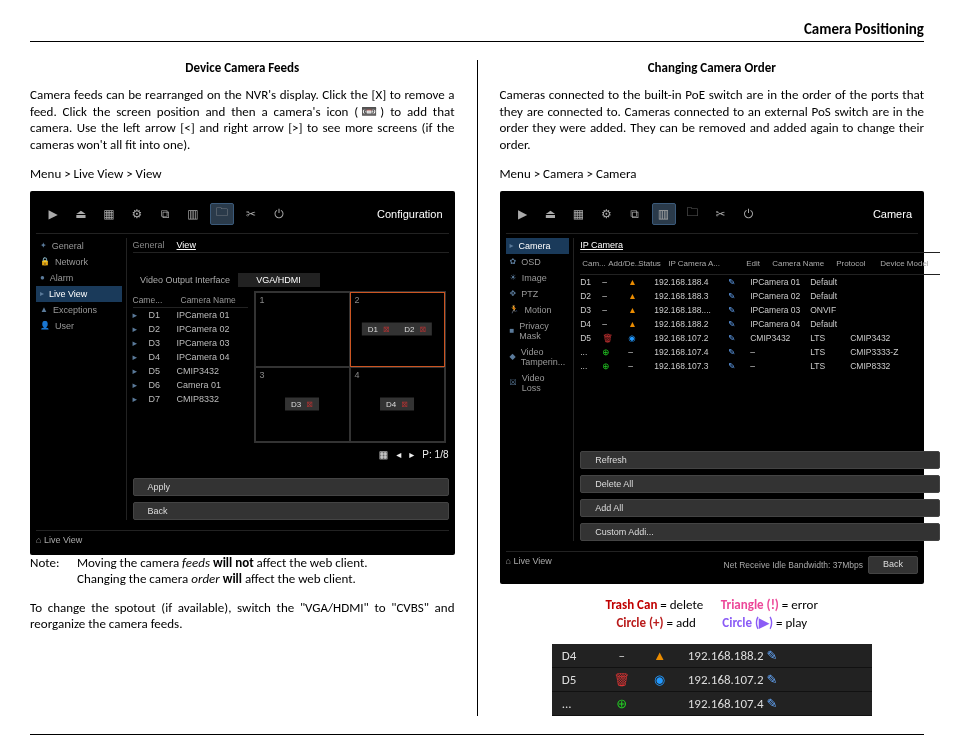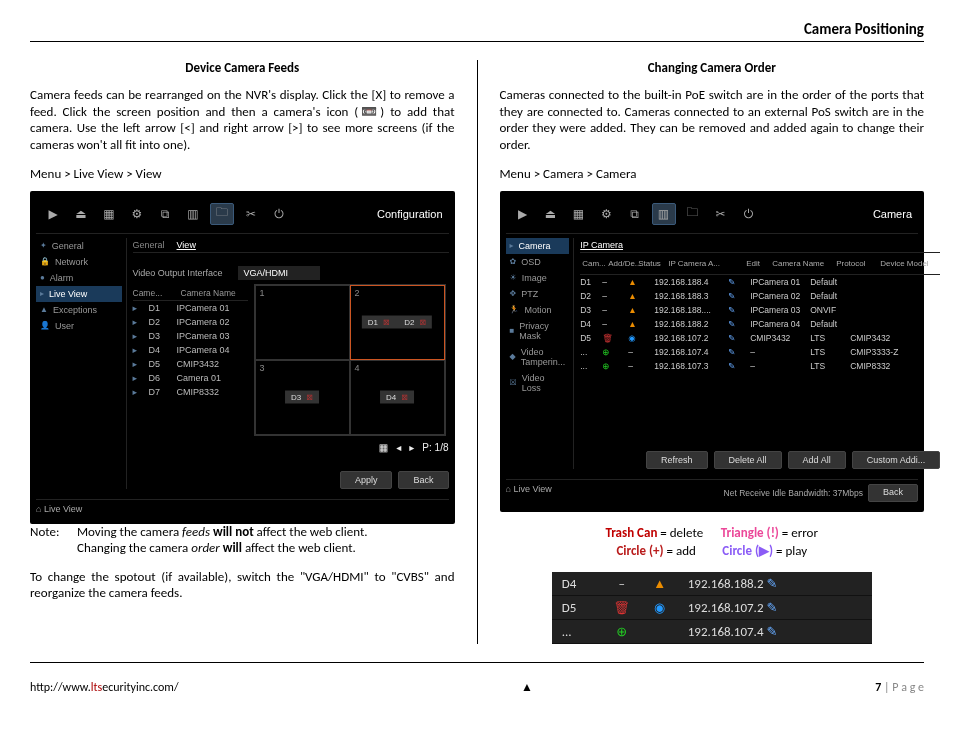--- a/index.html
+++ b/index.html
@@ -67,40 +67,40 @@
   }
   .sidebar .sitem {
     display:flex; align-items:center; gap:5px;
     padding:3px 4px; color:#999; font-size:9px;
   }
   .sidebar .sitem.active { background:#1a3a5a; color:#fff; }
   .sidebar .dec { color:#5a7a9a; font-size:8px;}
   .content { flex:1; padding-left:6px; }
   .tabs { display:flex; gap:12px; font-size:9px; color:#888; border-bottom:1px solid #222; padding:2px 0;}
   .tabs .tab.active { color:#fff; text-decoration:underline;}
-  .row { display:flex; align-items:center; margin-top:13px;}
+  .row { display:flex; align-items:center; margin-top:20px;text-align:center;}
   .row .lbl { width:105px; color:#aaa; font-size:9px;}
   .row .val { background:#222; padding:2px 6px; color:#fff; font-size:9px; min-width:70px;}
   .camlist { margin-top:2px; }
   .camlist .hdr { display:flex; color:#999; font-size:8.5px; padding:2px 0; border-bottom:1px solid #222;}
   .camlist .hdr span:first-child{width:48px;}
   .camlist .critem { display:flex; align-items:center; gap:6px; padding:2px 0; color:#bbb; font-size:9px;}
   .camlist .critem .arw{width:10px; color:#5a7a9a;}
   .gridarea { margin-left:6px; }
   .grid2 {
     display:grid; grid-template-columns:1fr 1fr; grid-template-rows:1fr 1fr;
     gap:0; border:1px solid #333; width:190px; height:150px; position:relative;
   }
   .cell { border:1px solid #333; position:relative; }
   .cell.sel { border:1px solid #cc5522; }
   .cell .num { position:absolute; top:2px; left:4px; color:#888; font-size:9px;}
   .cell .chip { position:absolute; top:50%; left:50%; transform:translate(-50%,-50%); background:#333; color:#ddd; font-size:8px; padding:2px 6px; display:flex; gap:5px; align-items:center;}
   .cell .chip .x { color:#a33;}
   .pager { display:flex; gap:8px; justify-content:flex-end; margin-top:6px; color:#eee; font-size:10px; width:195px;}
-  .btns { display:flex; gap:6px; justify-content:flex-end; margin-top:18px;}
+  .btns { display:flex; gap:6px; justify-content:flex-end; margin-top:18px;flex-direction:column;}
   .btn { background:#333; color:#ddd; padding:3px 14px; font-size:9px; border:1px solid #444; border-radius:2px;}
   .footbar { display:flex; margin-top:10px; border-top:1px solid #222; padding-top:4px; color:#aaa;}
   .footbar .sp{flex:1;}
 
   
   .iptable .thrd { display:flex; color:#aaa; font-size:8px; gap:0; border-bottom:1px solid #222; padding:2px 0;}
   .iptable .thrd span { padding:4px 2px;}
   .c-cam{width:22px;} .c-add{width:26px;} .c-stat{width:26px;} .c-ip{width:74px;} .c-edit{width:22px;} .c-name{width:60px;} .c-prot{width:40px;} .c-mod{width:58px;}
   .iptable .trw { display:flex; align-items:center; font-size:8.5px; padding:2px 0; color:#ccc;}
   .ic-del{color:#c33;} .ic-warn{color:#eb8c00;} .ic-add{color:#2c2;} .ic-play{color:#29f;} .ic-edit{color:#6af;}

